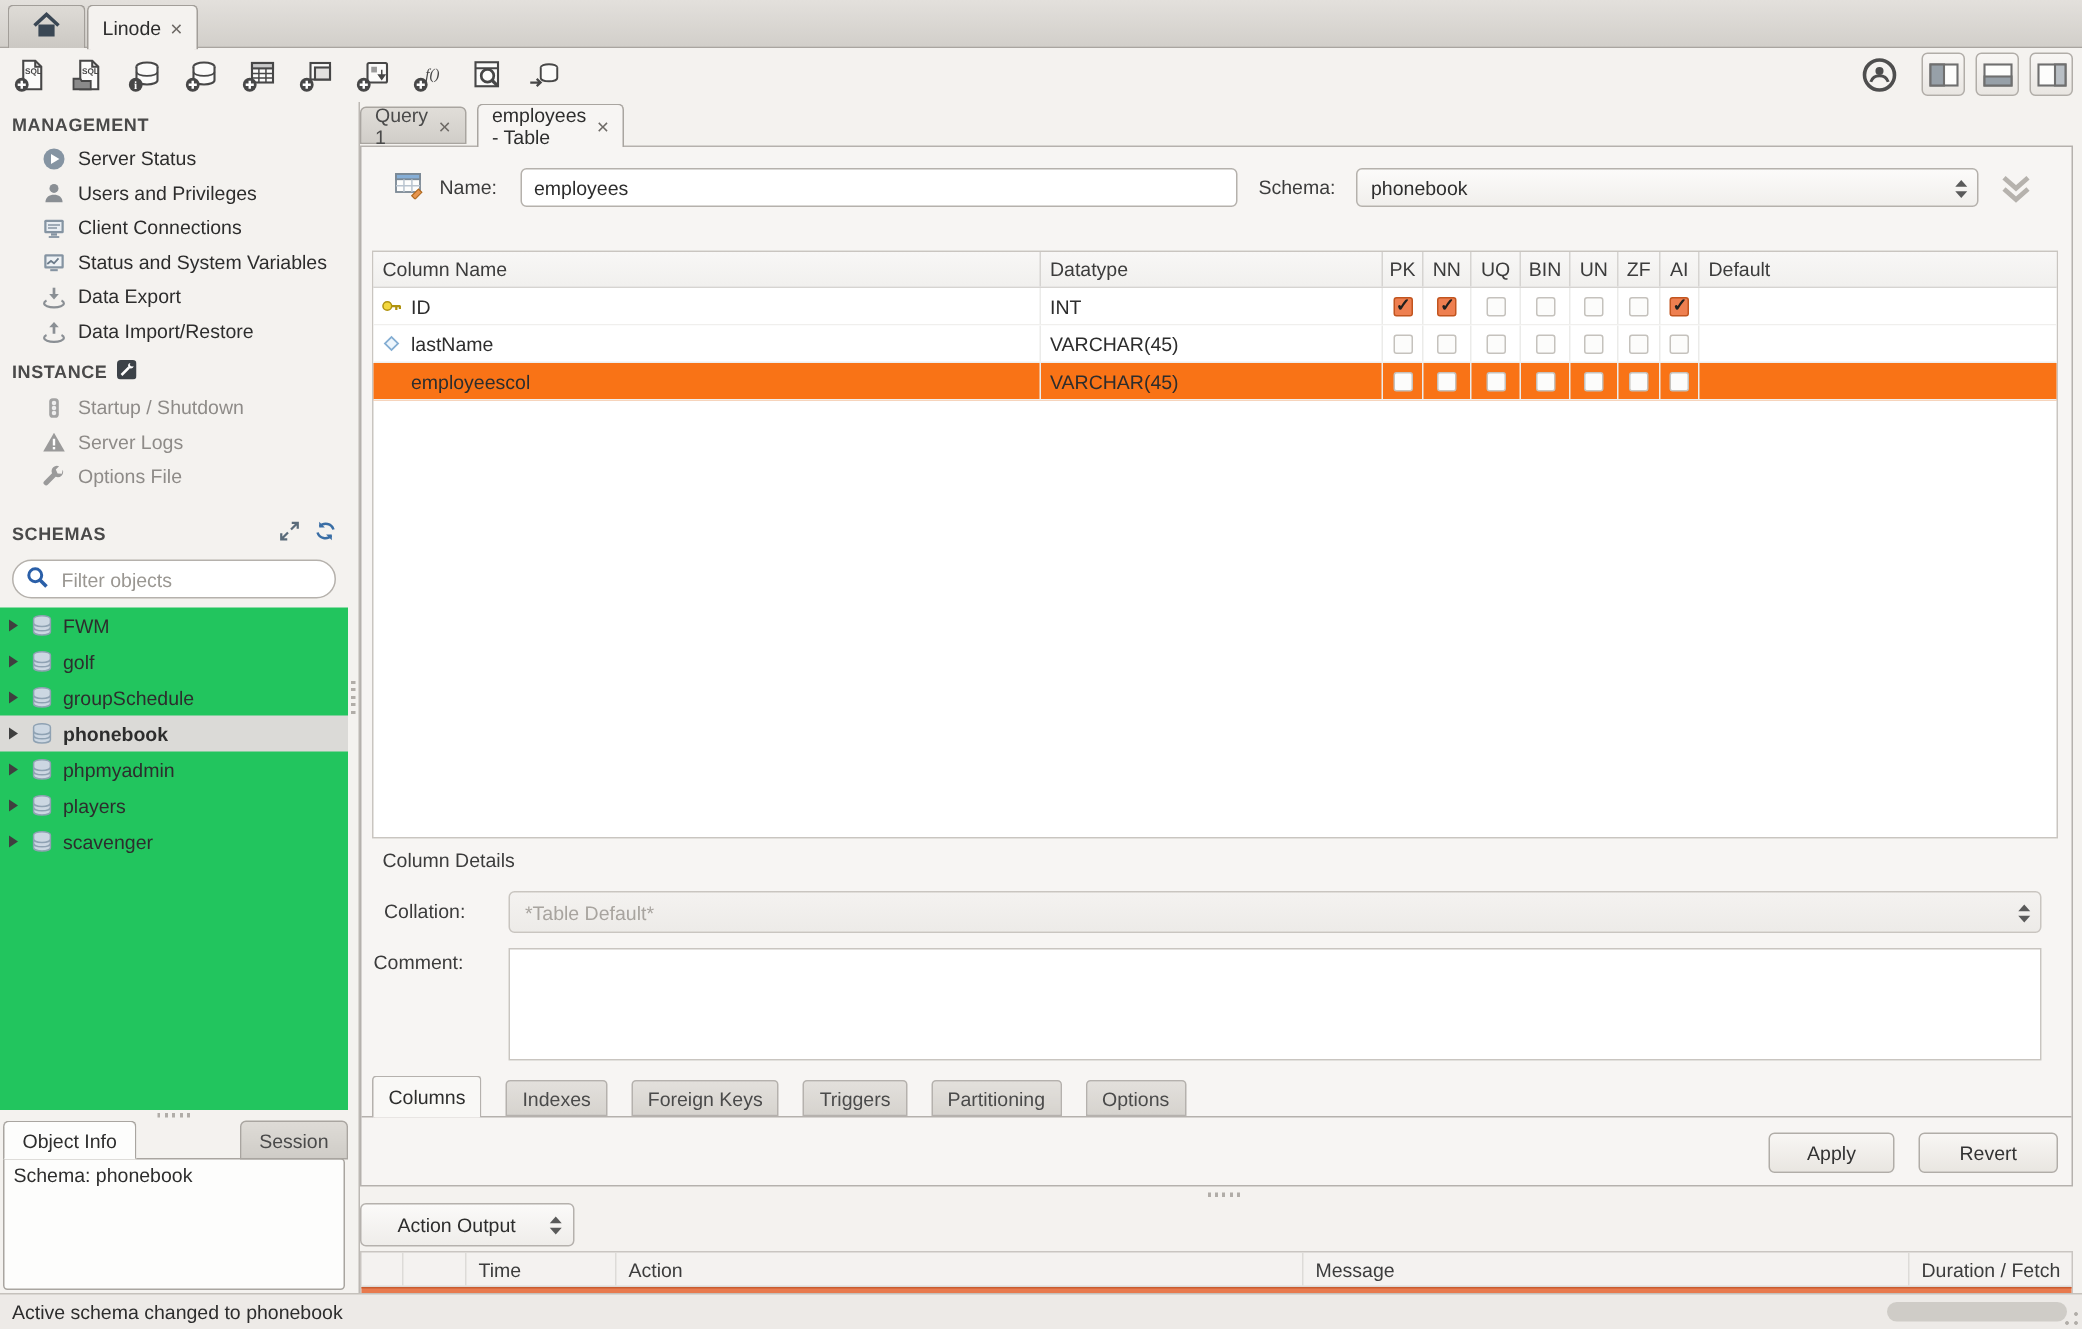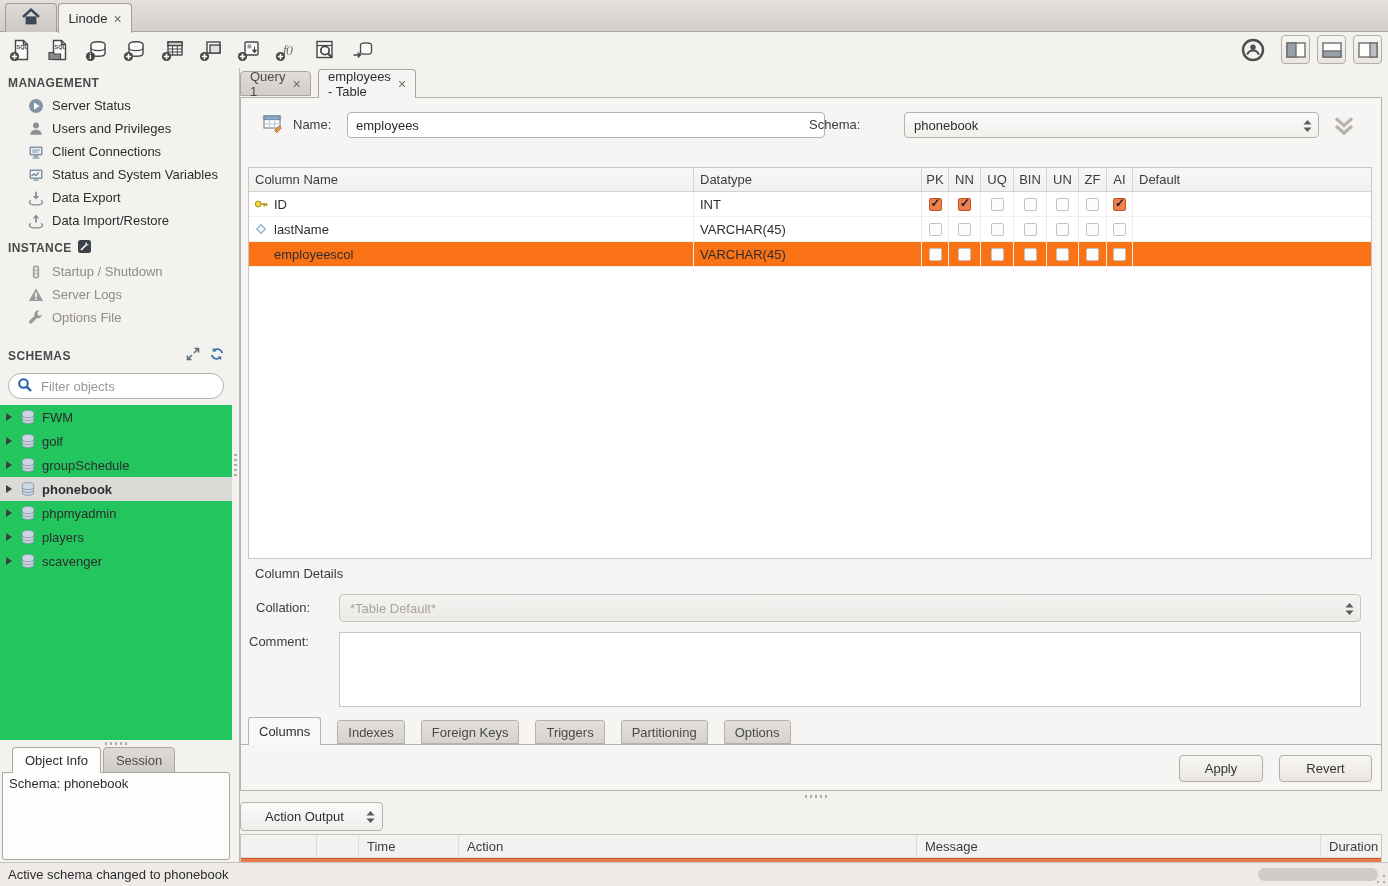--- a/index.html
+++ b/index.html
@@ -30,21 +30,21 @@
   .schemas-title .st-icons{display:flex;gap:10px;align-items:center;}
   .filter{margin:5px 8px 6px 8px;height:26px;border:1px solid #b5b1ac;border-radius:13px;background:#fff;display:flex;align-items:center;padding:0 8px;gap:6px;box-sizing:border-box;}
   .filter input{border:none;outline:none;flex:1;font-family:"Liberation Sans",sans-serif;font-size:13px;color:#333;background:transparent;}
   .filter input::placeholder{color:#9a9792;}
   .schema-list{flex:1;background:#22c55e;overflow:hidden;}
   .schema-row{height:24px;display:flex;align-items:center;gap:6px;padding-left:6px;cursor:default;}
   .schema-row.selected{background:#dbdad7;font-weight:bold;}
   .tri{width:0;height:0;border-left:6px solid #3f3f3f;border-top:4px solid transparent;border-bottom:4px solid transparent;margin-right:2px;}
   .sb-splitter{height:7px;background:#f4f2ef;position:relative;}
   .sb-splitter .grip-h{position:absolute;left:105px;top:2px;width:22px;height:3px;background:repeating-linear-gradient(90deg,#b1ada8 0 2px,transparent 2px 5px);}
-  .info-tabs{height:26px;display:flex;padding-left:12px;gap:2px;position:relative;z-index:2;}
+  .info-tabs{height:26px;display:flex;padding-left:2px;gap:2px;position:relative;z-index:2;justify-content:space-between;}
   .itab{height:26px;padding:0 12px;display:flex;align-items:center;border:1px solid #a9a5a0;border-radius:4px 4px 0 0;box-sizing:border-box;background:linear-gradient(#dedbd6,#cfccc7);color:#4a4a4a;}
   .itab.active{background:#fdfdfc;border-bottom-color:#fdfdfc;color:#2d2d2d;}
   .info-box{margin:0 2px 2px 2px;height:88px;background:#fdfdfc;border:1px solid #a9a5a0;border-radius:0 3px 3px 3px;padding:3px 6px;box-sizing:border-box;margin-top:-1px;}
   
   .statusbar{position:absolute;left:0;bottom:0;width:100%;height:24px;background:#edeae7;border-top:1px solid #c5c1bc;box-sizing:border-box;display:flex;align-items:center;padding-left:8px;}
   .sb-thumb{position:absolute;right:10px;top:5px;width:120px;height:13px;border-radius:7px;background:#cfccc7;}
   .sb-grip{position:absolute;right:2px;bottom:2px;width:10px;height:10px;background:
     radial-gradient(circle at 8px 2px,#b1ada8 1px,transparent 1.5px),
     radial-gradient(circle at 8px 8px,#b1ada8 1px,transparent 1.5px),
     radial-gradient(circle at 2px 8px,#b1ada8 1px,transparent 1.5px);}
@@ -52,21 +52,21 @@
   .main{position:absolute;left:240px;top:68px;width:1148px;height:794px;}
   .main-tabs{position:absolute;left:0;top:0;height:29px;}
   .mtab{position:absolute;top:3px;height:25px;border:1px solid #a9a5a0;border-radius:4px 4px 0 0;box-sizing:border-box;display:flex;align-items:center;gap:7px;padding:0 9px;background:linear-gradient(#e0ddd8,#d1cec9);color:#4a4a4a;}
   .mtab.active{top:1px;height:29px;background:#f7f5f3;border-bottom:none;z-index:3;color:#2d2d2d;}
   .editor{position:absolute;left:0;top:29px;width:1142px;height:694px;background:#f7f5f3;border:1px solid #b5b1ad;box-sizing:border-box;}
   .name-row{position:absolute;left:0;top:10px;width:100%;height:34px;}
   .lab{color:#3c3c3c;}
   .tbl-icon{position:absolute;left:22px;top:6px;}
   .name-lab{position:absolute;left:52px;top:9px;}
   .name-input{position:absolute;left:106px;top:4px;width:478px;height:26px;border:1px solid #b5b1ac;border-radius:4px;background:#fff;box-sizing:border-box;padding:0 8px;font-family:"Liberation Sans",sans-serif;font-size:13px;color:#2d2d2d;outline:none;}
-  .schema-lab{position:absolute;left:568px;top:9px;}
+  .schema-lab{position:absolute;left:598px;top:9px;}
   .schema-select{position:absolute;left:663px;top:4px;width:415px;height:26px;border:1px solid #b5b1ac;border-radius:4px;background:linear-gradient(#fcfbfa,#f1efec);box-sizing:border-box;display:flex;align-items:center;padding-left:9px;}
   .schema-select .spin{position:absolute;right:5px;top:5px;}
   .dbl-chev{position:absolute;left:1090px;top:7px;}
   
   .grid{position:absolute;left:7px;top:69px;width:1124px;height:392px;background:#fff;border:1px solid #c9c5c0;box-sizing:border-box;}
   .g-head{display:flex;height:24px;background:linear-gradient(#f8f7f6,#f1f0ee);border-bottom:1px solid #d6d4d1;box-sizing:border-box;}
   .g-hc{border-right:1px solid #d6d4d1;box-sizing:border-box;display:flex;align-items:center;padding-left:6px;color:#3c3c3c;overflow:hidden;white-space:nowrap;}
   .g-hc.c{justify-content:center;padding-left:0;}
   .g-row{display:flex;height:25px;border-bottom:1px solid #f0efed;box-sizing:border-box;background:#fff;}
   .g-row.selected{background:#f97316;}
@@ -92,21 +92,21 @@
   .etabs-line{position:absolute;left:0;top:646px;width:100%;border-top:1px solid #b5b1ad;}
   .btn{position:absolute;top:657px;height:27px;border:1px solid #b1ada8;border-radius:4px;background:linear-gradient(#f8f6f4,#e9e6e1);font-family:"Liberation Sans",sans-serif;font-size:13px;color:#333;display:flex;align-items:center;justify-content:center;box-sizing:border-box;}
   .btn.apply{left:938px;width:84px;}
   .btn.revert{left:1038px;width:93px;}
   
   .h-splitter{position:absolute;left:0;top:725px;width:1142px;height:6px;}
   .h-splitter .grip{position:absolute;left:565px;top:2px;width:22px;height:3px;background:repeating-linear-gradient(90deg,#b1ada8 0 2px,transparent 2px 5px);}
   .ao-select{position:absolute;left:0;top:734px;width:143px;height:29px;border:1px solid #b5b1ad;border-radius:4px;background:linear-gradient(#fbfaf9,#efedea);box-sizing:border-box;display:flex;align-items:center;padding-left:24px;}
   .ao-select .spin{position:absolute;right:6px;top:6px;}
   .ao-table{position:absolute;left:0;top:766px;width:1142px;height:28px;border:1px solid #c9c5c1;border-bottom:none;box-sizing:border-box;background:#f4f2f0;}
-  .ao-head{display:flex;height:23px;border-bottom:1px solid #dddbd8;box-sizing:border-box;padding-left:48px;}
+  .ao-head{display:flex;height:23px;border-bottom:1px solid #dddbd8;box-sizing:border-box;}
   .ao-hc{border-right:1px solid #dddbd8;box-sizing:border-box;display:flex;align-items:center;padding-left:8px;color:#3c3c3c;overflow:hidden;white-space:nowrap;}
   .a0{width:28px;}.a1{width:42px;}.a2{width:100px;}.a3{width:458px;}.a4{width:404px;}.a5{flex:1;border-right:none;}
   .ao-sel-row{height:5px;background:#e87a4e;border-top:1px solid #c85c30;}
   .spin{width:11px;height:16px;display:flex;align-items:center;}
 </style>
 </head>
 <body>
 
 <div class="window">
 

